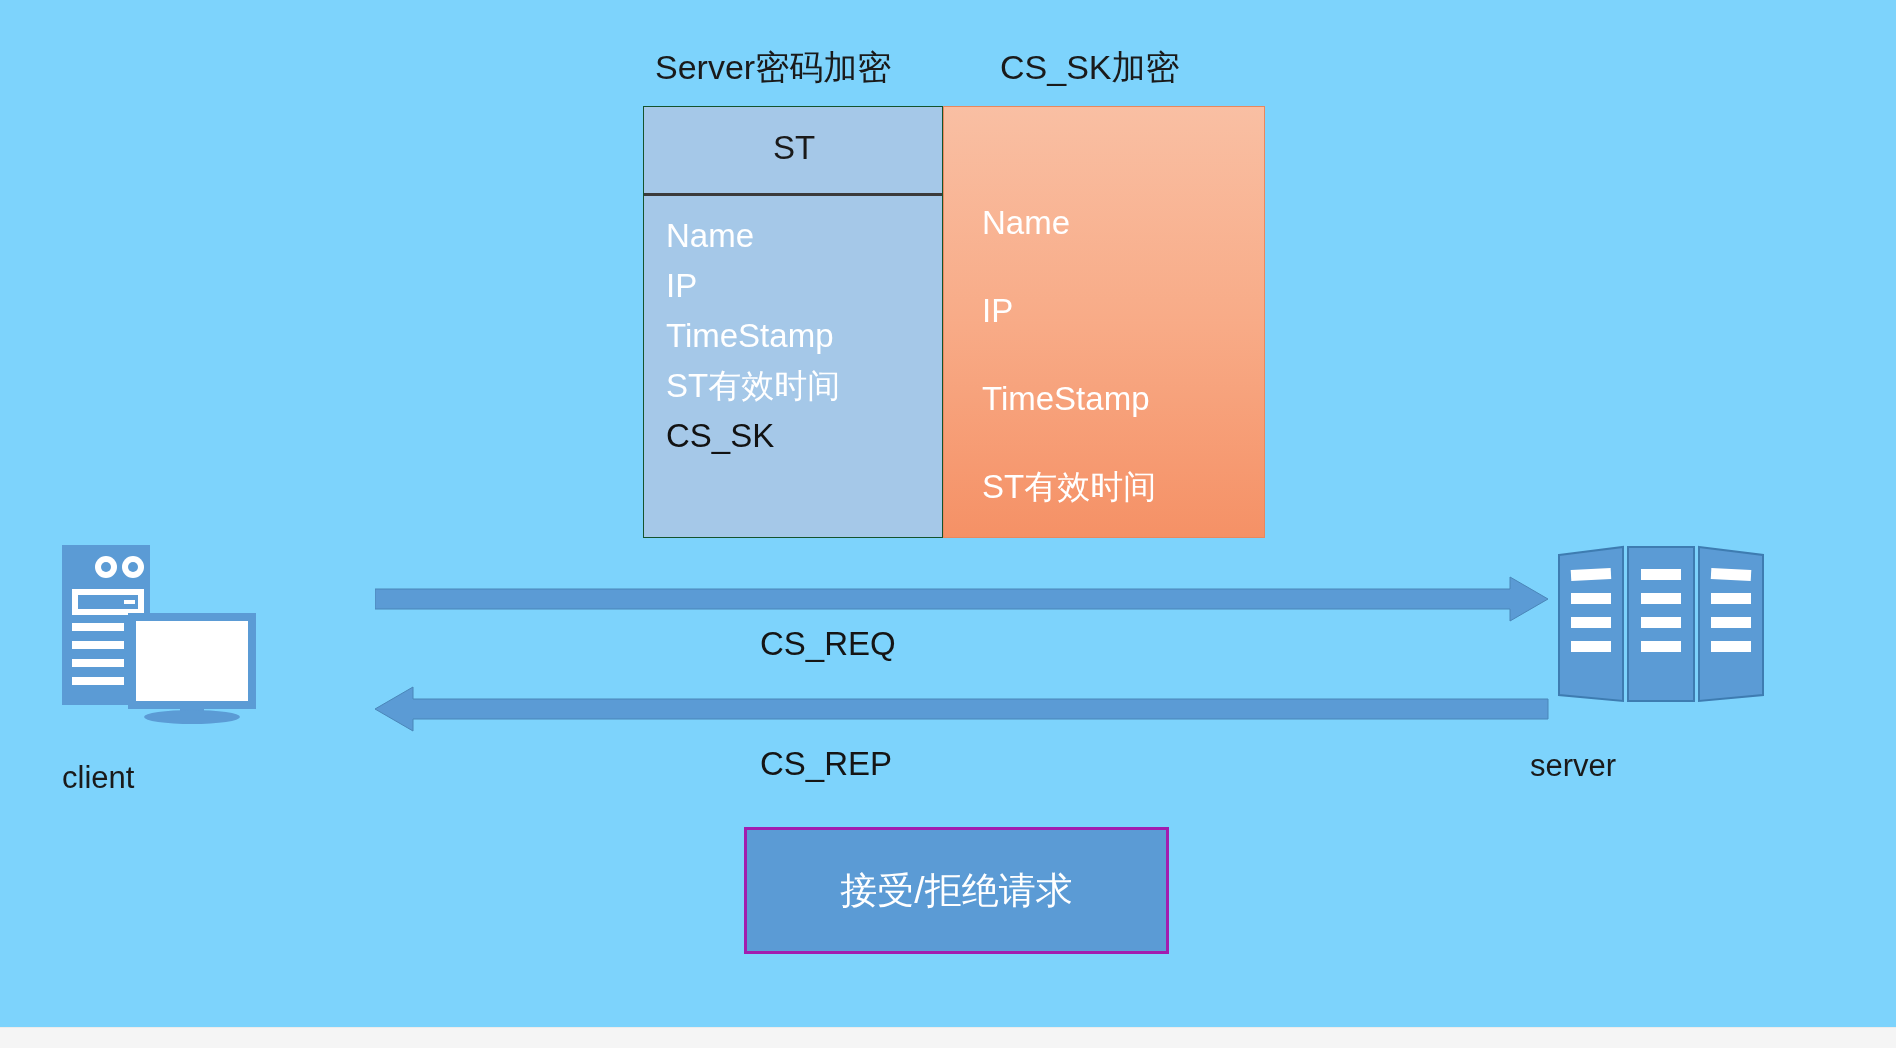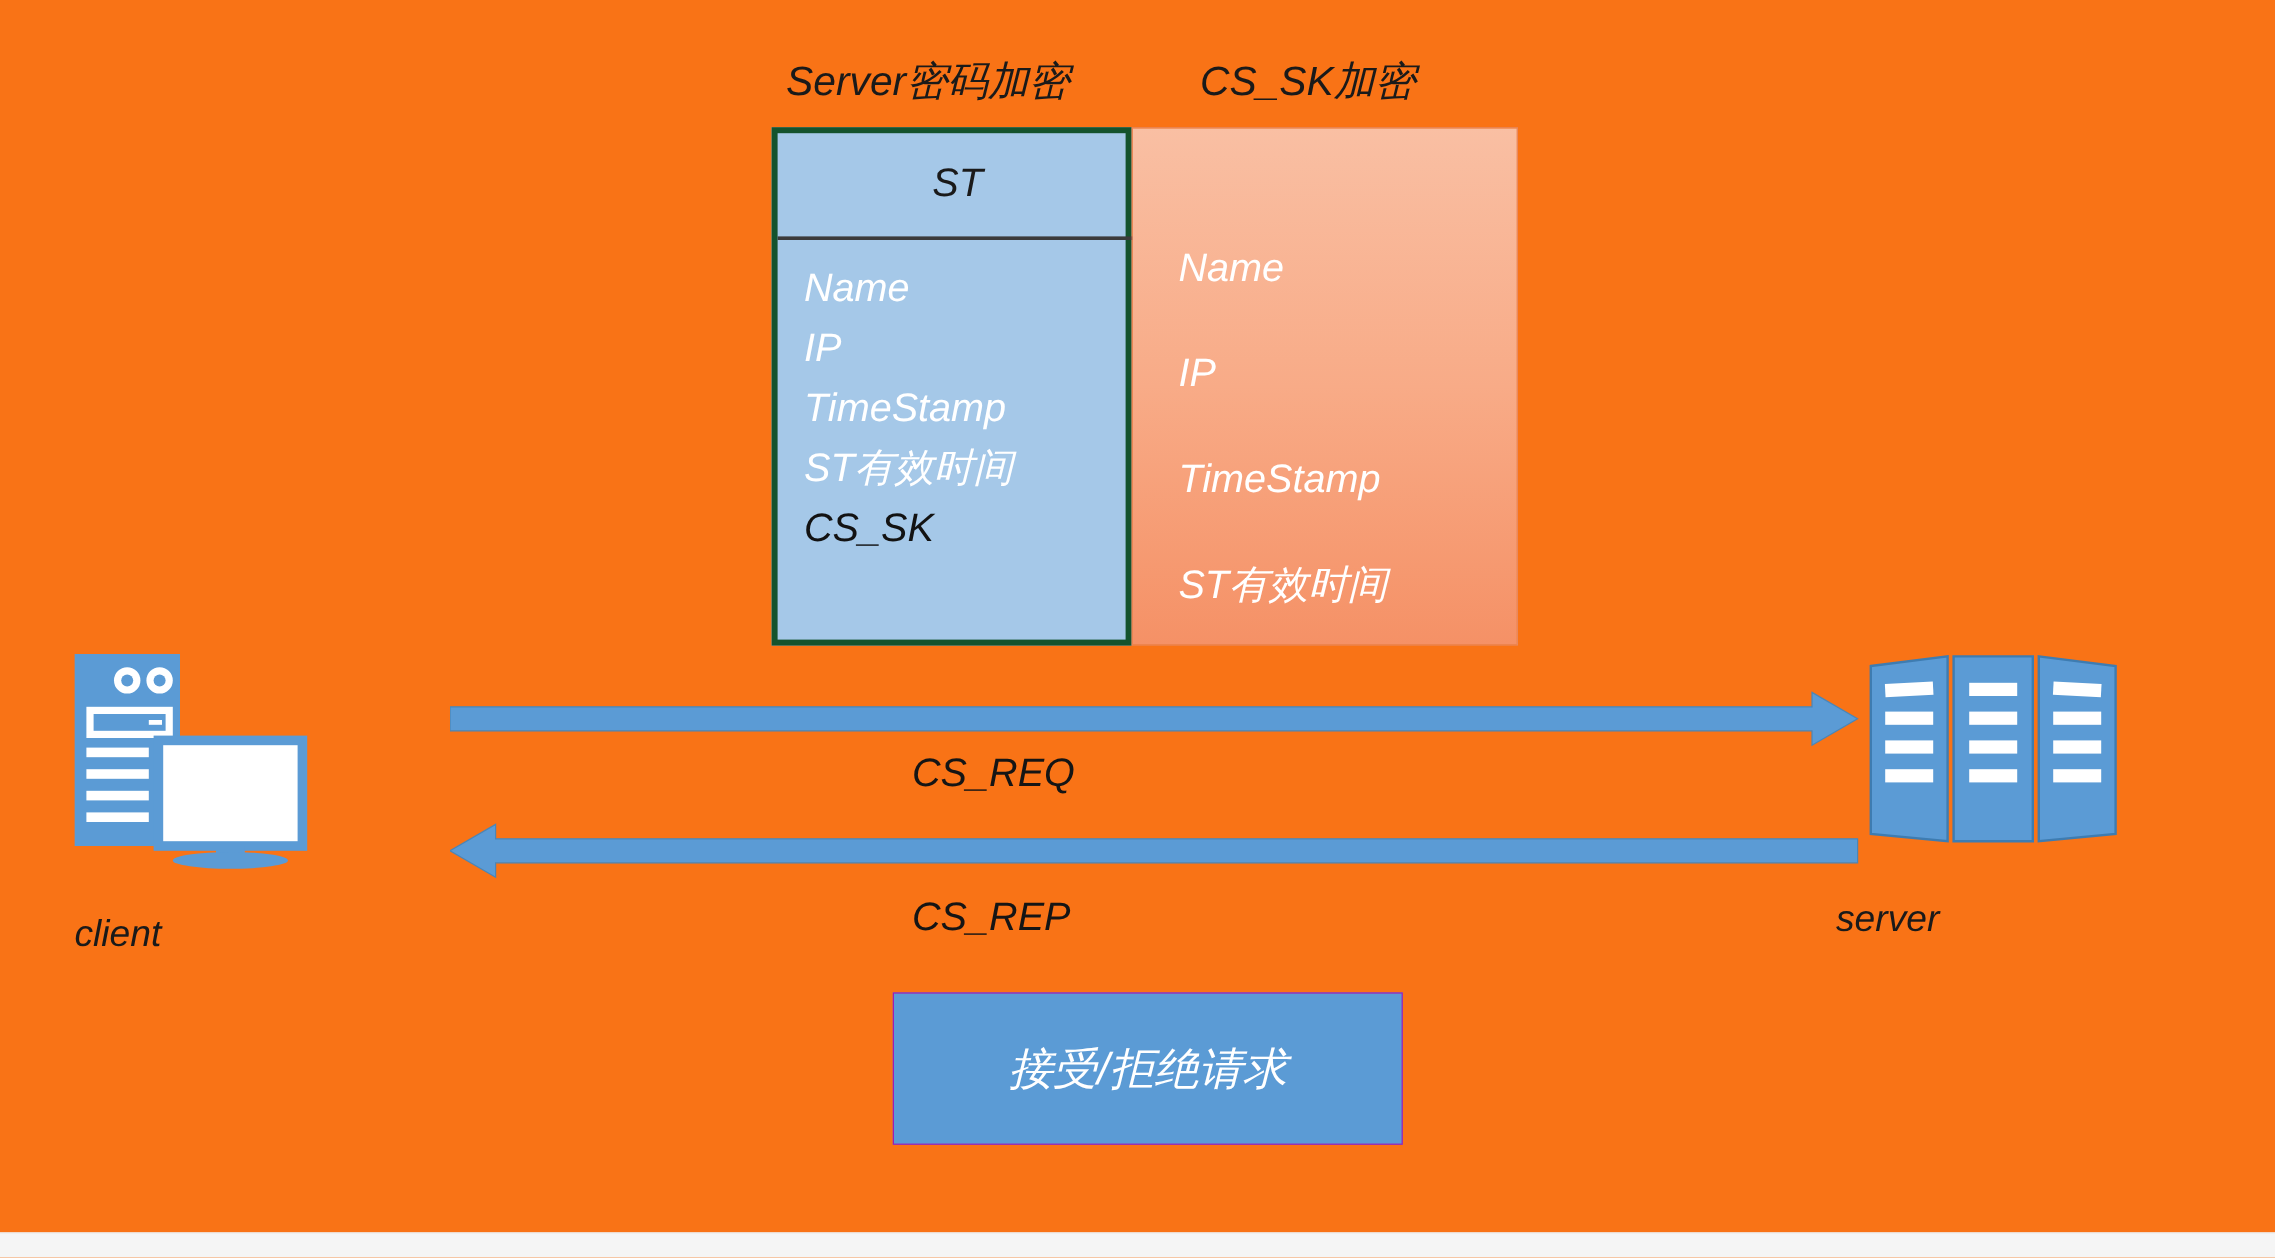--- a/index.html
+++ b/index.html
@@ -7,23 +7,22 @@
     padding: 0;
     background: #f4f4f4;
   }
   body {
     font-family: "Liberation Sans", "DejaVu Sans", sans-serif;
   }
   #canvas {
     position: relative;
     width: 1896px;
     height: 1048px;
-    background: #f97316;
+    background: #7dd3fc;
     overflow: hidden;
-    font-style: italic;
   }
   .bottom-strip {
     position: absolute;
     left: 0;
     bottom: 0;
     width: 1896px;
     height: 20px;
     background: #f5f5f5;
     border-top: 1px solid #ececec;
   }
@@ -40,21 +39,21 @@
   #cap-right { left: 1000px; top: 45px; }
 
   
   #st-box {
     position: absolute;
     left: 643px;
     top: 106px;
     width: 300px;
     height: 432px;
     background: #a5c8e8;
-    border: 5px solid #14532d;
+    border: 1px solid #14532d;
     box-sizing: border-box;
   }
   #st-title {
     position: absolute;
     left: 0;
     top: 22px;
     width: 300px;
     text-align: center;
     font-size: 33px;
     color: #1a1a1a;
@@ -132,21 +131,21 @@
   #label-rep { left: 760px; top: 745px; width: 320px; }
 
   
   #decision-box {
     position: absolute;
     left: 744px;
     top: 827px;
     width: 425px;
     height: 127px;
     background: #5b9bd5;
-    border: 1px solid #a21caf;
+    border: 3px solid #a21caf;
     box-sizing: border-box;
     display: flex;
     align-items: center;
     justify-content: center;
   }
   #decision-text {
     font-size: 37px;
     color: #ffffff;
     white-space: nowrap;
   }

